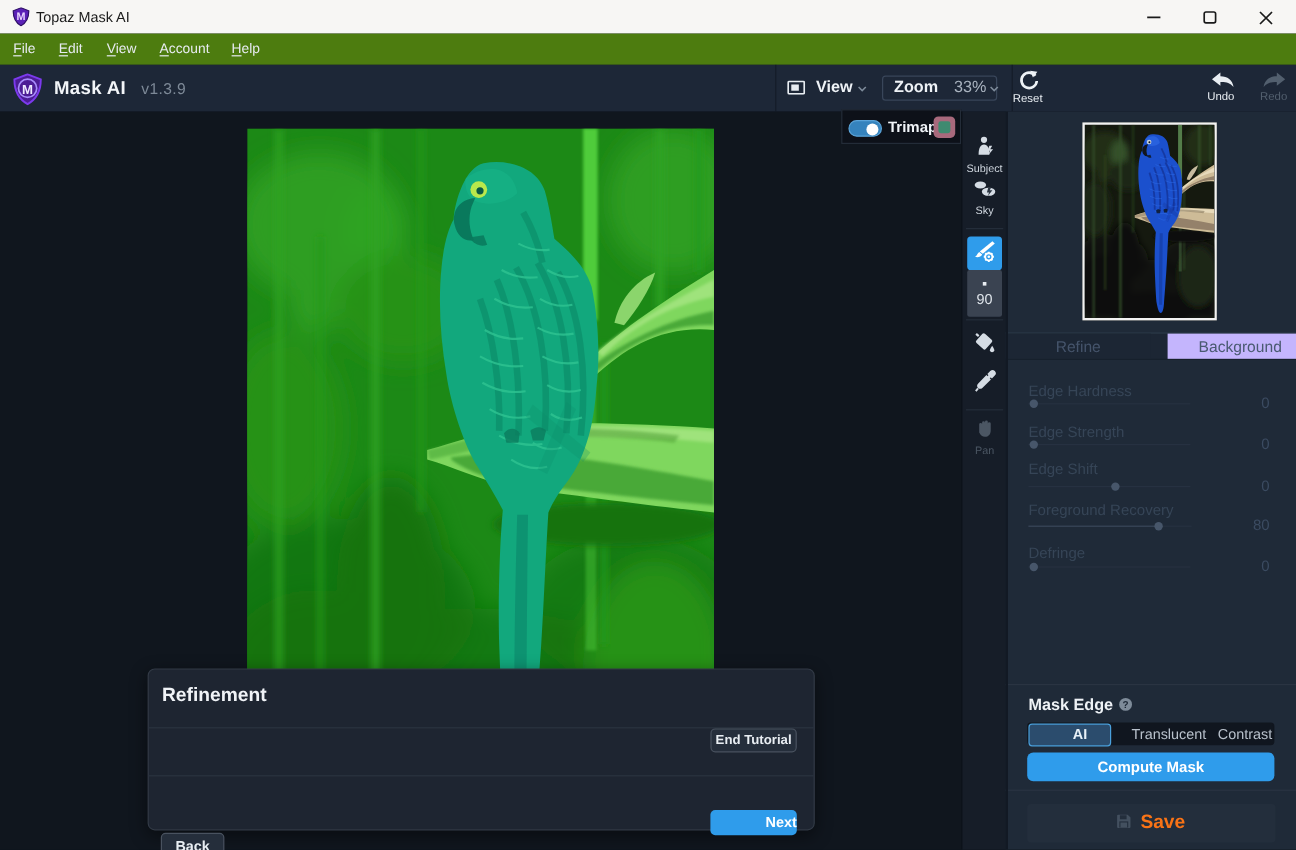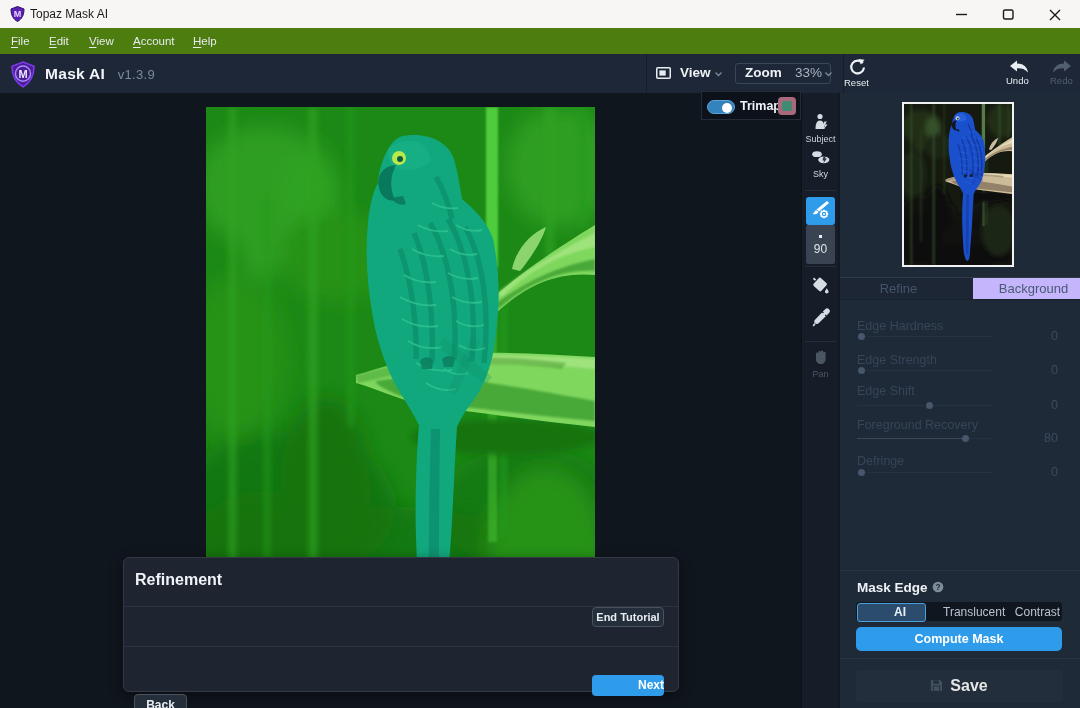--- a/index.html
+++ b/index.html
@@ -426,21 +426,21 @@
     </svg>
   <div id="segs">
     <div class="seg" id="seg-ai">AI</div>
     <div class="seg" style="left:69px;width:69px">Translucent</div>
     <div class="seg" style="left:138px;width:68px">Contrast</div>
   </div>
   <div id="computemask">Compute Mask</div>
   <div class="abs" style="left:0;top:565px;width:242px;height:1px;background:#2a3442"></div>
   <div class="abs" style="left:0;top:565px;width:242px;height:0px;background:#161f2a"></div>
   <div id="savebtn"></div>
-  <div class="abs" style="left:0;top:577px;width:242px;height:32px;text-align:center;font-size:16px;font-weight:bold;color:#e5e5e5;line-height:32px"><svg width="13" height="13" viewBox="0 0 14 14" style="vertical-align:-1px;margin-right:7px">
+  <div class="abs" style="left:0;top:577px;width:242px;height:32px;text-align:center;font-size:16px;font-weight:bold;color:#f97316;line-height:32px"><svg width="13" height="13" viewBox="0 0 14 14" style="vertical-align:-1px;margin-right:7px">
         <path d="M1 2 A1 1 0 0 1 2 1 L10.5 1 L13 3.5 L13 12 A1 1 0 0 1 12 13 L2 13 A1 1 0 0 1 1 12 Z" fill="#43505f"></path>
         <rect x="3.5" y="1.5" width="6" height="3.6" fill="#232e3c"></rect>
         <rect x="3" y="7" width="8" height="5.5" fill="#232e3c"></rect>
         <rect x="4" y="8" width="6" height="4.5" fill="#43505f"></rect>
       </svg>Save</div>
 </div>
 
 <div id="dialog">
   <div class="hd">
     <h2>Refinement</h2>

